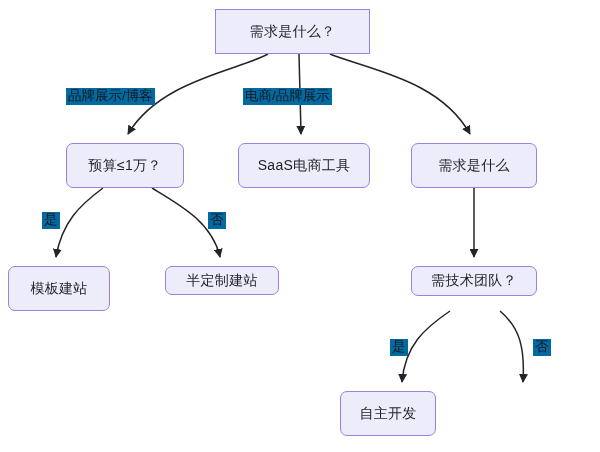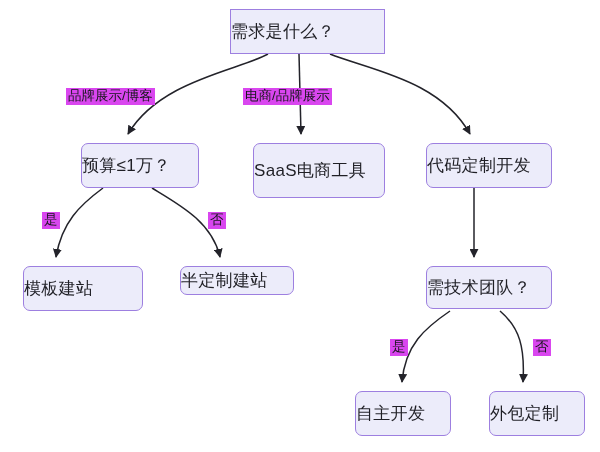--- a/index.html
+++ b/index.html
@@ -25,34 +25,34 @@
     height: 452px;
   }
   .node {
     position: absolute;
     box-sizing: border-box;
     background: #ECECFA;
     border: 1.4px solid #9D7FE0;
     border-radius: 7px;
     display: flex;
     align-items: center;
+    justify-content: center;
     color: #1f1f25;
-    font-size: 17px;
+    font-size: 14px;
     letter-spacing: 0.3px;
     white-space: nowrap;
     z-index: 2;
-    margin-left: 15px;
   }
   .node.square {
     border-radius: 0;
   }
   .edge-label {
     position: absolute;
     box-sizing: border-box;
-    background: #d946ef;
+    background: #0369a1;
     color: #17171c;
     font-size: 13.5px;
     line-height: 1.1;
     padding: 1px 2px;
     white-space: nowrap;
     z-index: 3;
   }
 </style>
 </head>
 <body>
@@ -78,47 +78,44 @@
   </svg>
 
   <div class="node square" style="left:215px; top:9px; width:155px; height:45px;">
     <span>需求是什么？</span>
   </div>
 
   <div class="node" style="left:66px; top:143px; width:118px; height:45px;">
     <span>预算≤1万？</span>
   </div>
 
-  <div class="node" style="left:238px; top:143px; width:132px; height:55px;">
+  <div class="node" style="left:238px; top:143px; width:132px; height:45px;">
     <span>SaaS电商工具</span>
   </div>
 
   <div class="node" style="left:411px; top:143px; width:126px; height:45px;">
-    <span>代码定制开发</span>
+    <span>需求是什么</span>
   </div>
 
-  <div class="node" style="left:8px; top:266px; width:120px; height:45px;">
+  <div class="node" style="left:8px; top:266px; width:102px; height:45px;">
     <span>模板建站</span>
   </div>
 
   <div class="node" style="left:165px; top:266px; width:114px; height:29px;">
     <span>半定制建站</span>
   </div>
 
-  <div class="node" style="left:411px; top:266px; width:126px; height:43px;">
+  <div class="node" style="left:411px; top:266px; width:126px; height:30px;">
     <span>需技术团队？</span>
   </div>
 
   <div class="node" style="left:340px; top:391px; width:96px; height:45px;">
     <span>自主开发</span>
   </div>
 
-  <div class="node" style="left:474px; top:391px; width:96px; height:45px;">
-    <span>外包定制</span>
-  </div>
 
   <div class="edge-label" style="left:66px; top:88px;">品牌展示/博客</div>
 
   <div class="edge-label" style="left:243px; top:88px;">电商/品牌展示</div>
 
 
   <div class="edge-label" style="left:42px; top:212px;">是</div>
 
   <div class="edge-label" style="left:208px; top:212px;">否</div>
 

